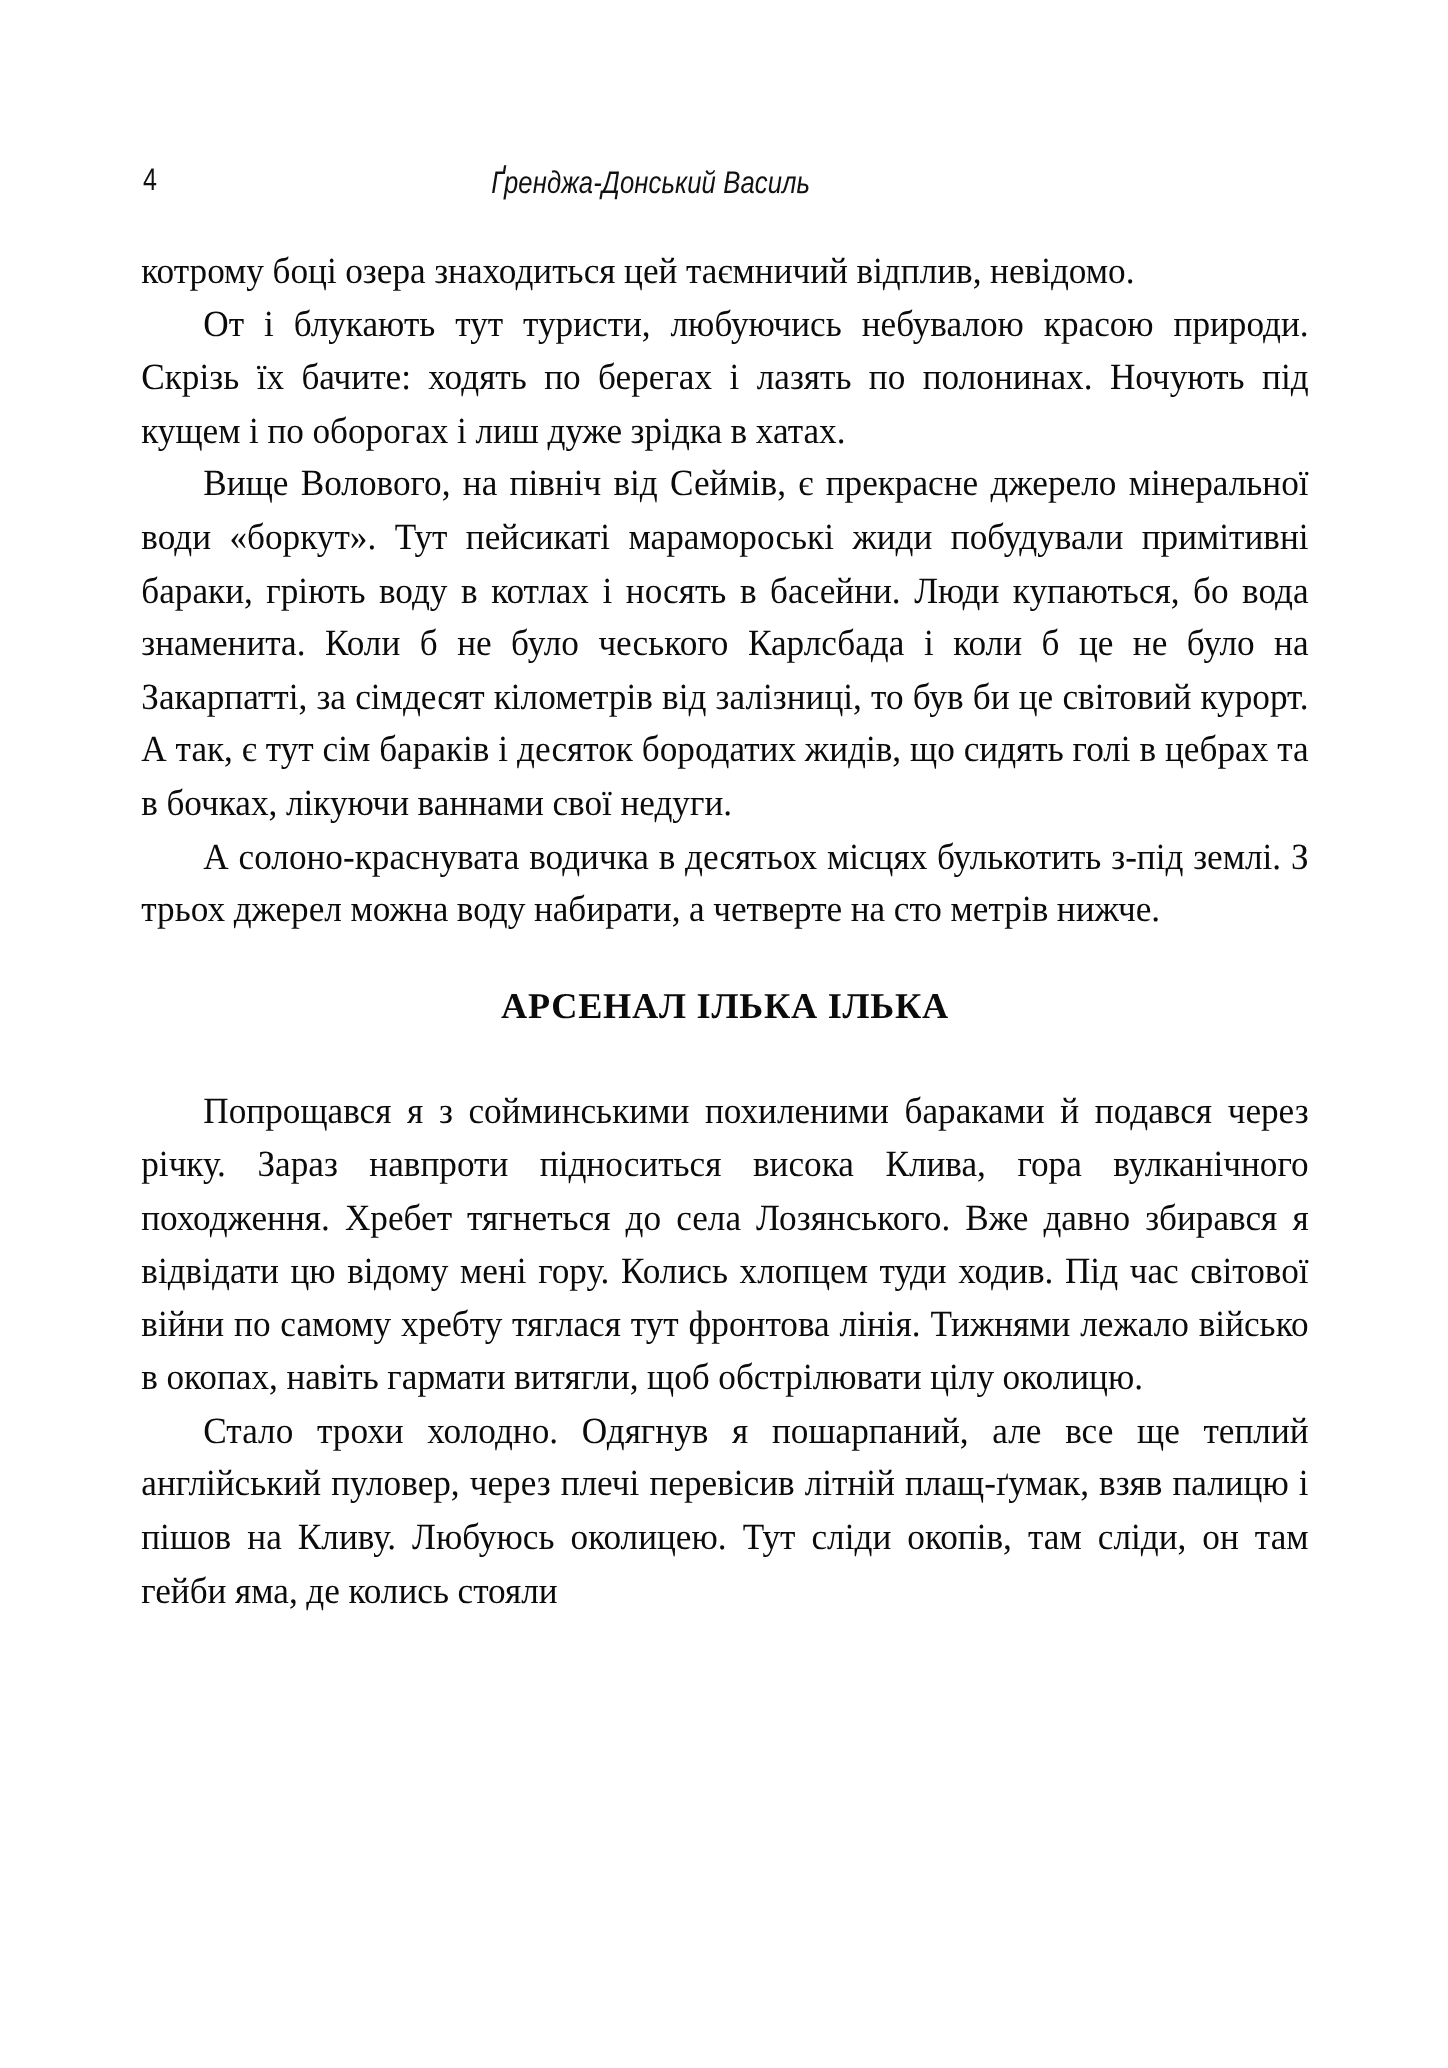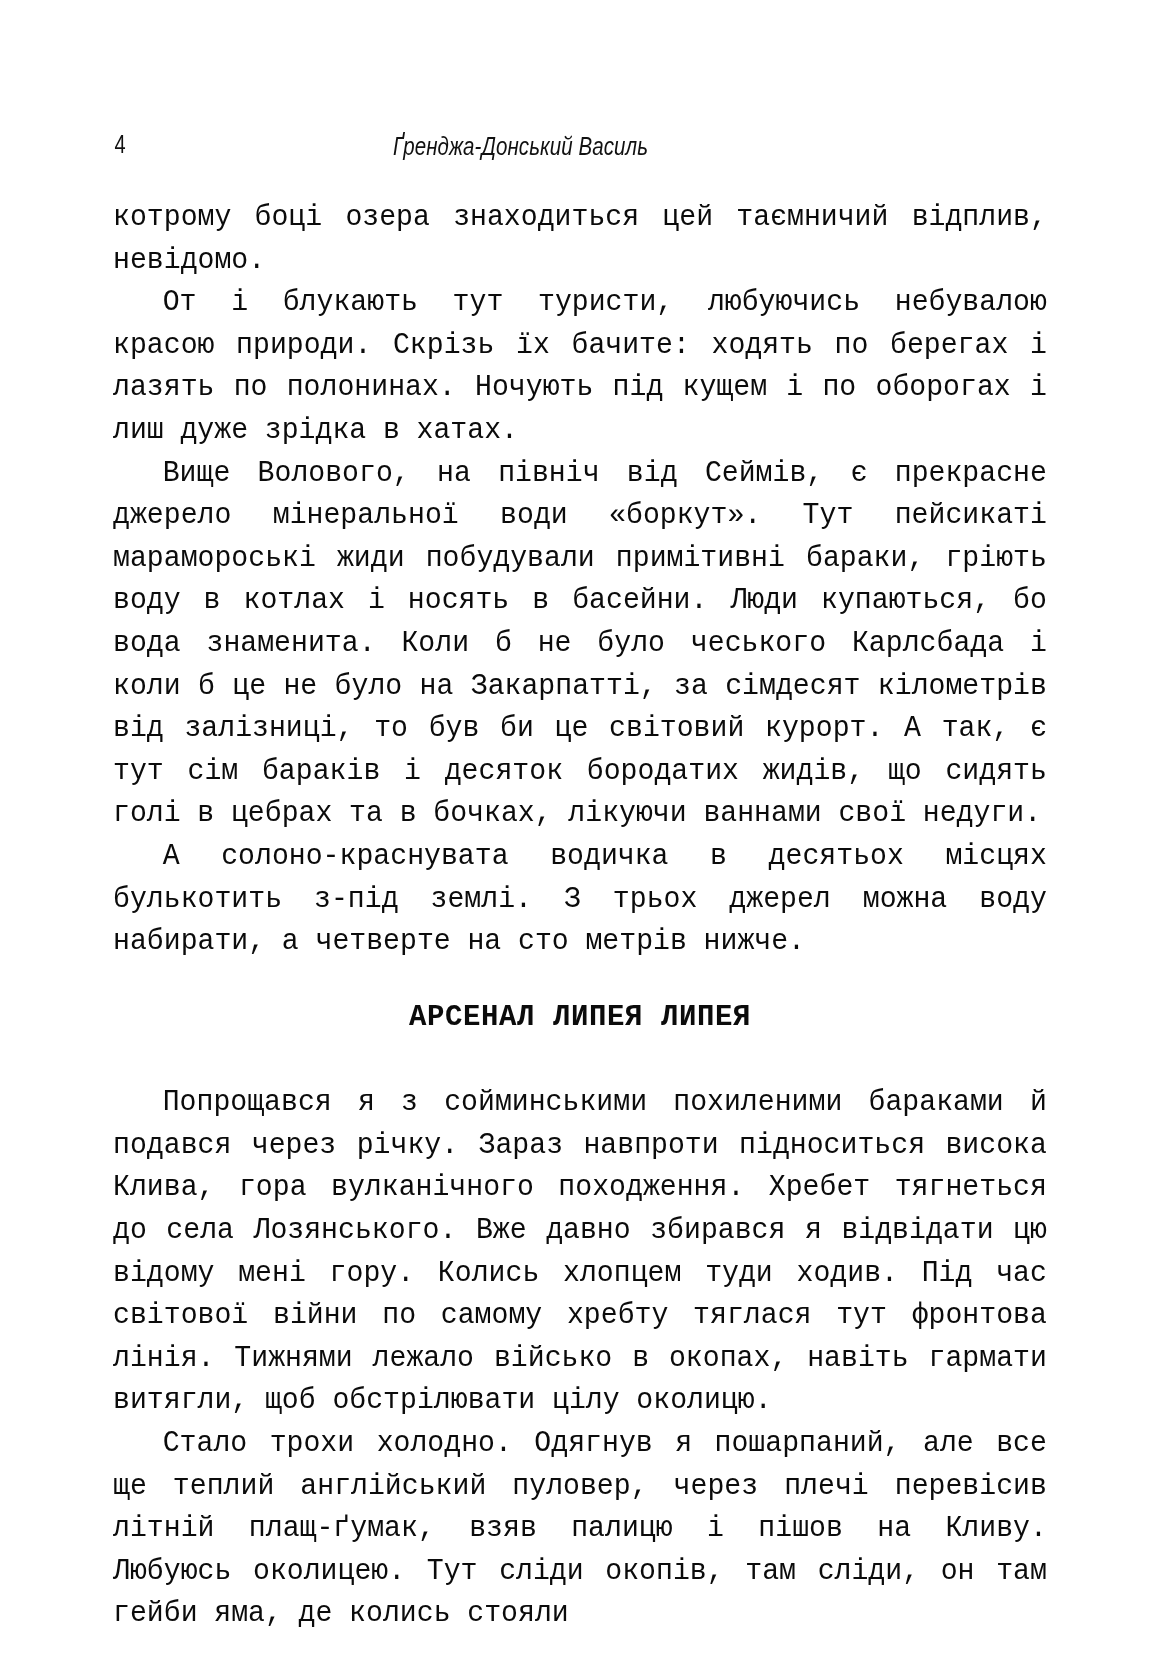--- a/index.html
+++ b/index.html
@@ -59,21 +59,20 @@
     white-space: nowrap;
     color: #111;
   }
 
   
   .body-col {
     position: absolute;
     left: 113px;
     top: 196px;
     width: 934px;
-    font-family: Liberation Mono, monospace;
   }
 
   p.para {
     margin: 0;
     text-align: justify;
     text-justify: inter-word;
     font-size: 29.5px;
     line-height: 42.6px;
     text-indent: 52px;
     hyphens: none;
@@ -105,19 +104,19 @@
     <span class="folio">4</span>
     <span class="head-title">Ґренджа-Донський Василь</span>
   </div>
 
   <div class="body-col" id="text-column">
       <p class="para no-indent">котрому боці озера знаходиться цей таємничий відплив, невідомо.</p>
       <p class="para">От і блукають тут туристи, любуючись небувалою красою природи. Скрізь їх бачите: ходять по берегах і лазять по полонинах. Ночують під кущем і по оборогах і лиш дуже зрідка в хатах.</p>
       <p class="para">Вище Волового, на північ від Сеймів, є прекрасне джерело мінеральної води «боркут». Тут пейсикаті марамороські жиди побудували примітивні бараки, гріють воду в котлах і носять в басейни. Люди купаються, бо вода знаменита. Коли б не було чеського Карлсбада і коли б це не було на Закарпатті, за сімдесят кілометрів від залізниці, то був би це світовий курорт. А так, є тут сім бараків і десяток бородатих жидів, що сидять голі в цебрах та в бочках, лікуючи ваннами свої недуги.</p>
       <p class="para">А солоно-краснувата водичка в десятьох місцях булькотить з-під землі. З трьох джерел можна воду набирати, а четверте на сто метрів нижче.</p>
       <div class="gap-before-title"></div>
-      <h2 class="section-title">АРСЕНАЛ ЛИПЕЯ ЛИПЕЯ</h2>
+      <h2 class="section-title">АРСЕНАЛ ІЛЬКА ІЛЬКА</h2>
       <div class="gap-after-title"></div>
       <p class="para">Попрощався я з сойминськими похиленими бараками й подався через річку. Зараз навпроти підноситься висока Клива, гора вулканічного походження. Хребет тягнеться до села Лозянського. Вже давно збирався я відвідати цю відому мені гору. Колись хлопцем туди ходив. Під час світової війни по самому хребту тяглася тут фронтова лінія. Тижнями лежало військо в окопах, навіть гармати витягли, щоб обстрілювати цілу околицю.</p>
       <p class="para">Стало трохи холодно. Одягнув я пошарпаний, але все ще теплий англійський пуловер, через плечі перевісив літній плащ-ґумак, взяв палицю і пішов на Кливу. Любуюсь околицею. Тут сліди окопів, там сліди, он там гейби яма, де колись стояли</p>
     </div>
 
 </div>
 
 </body></html>

